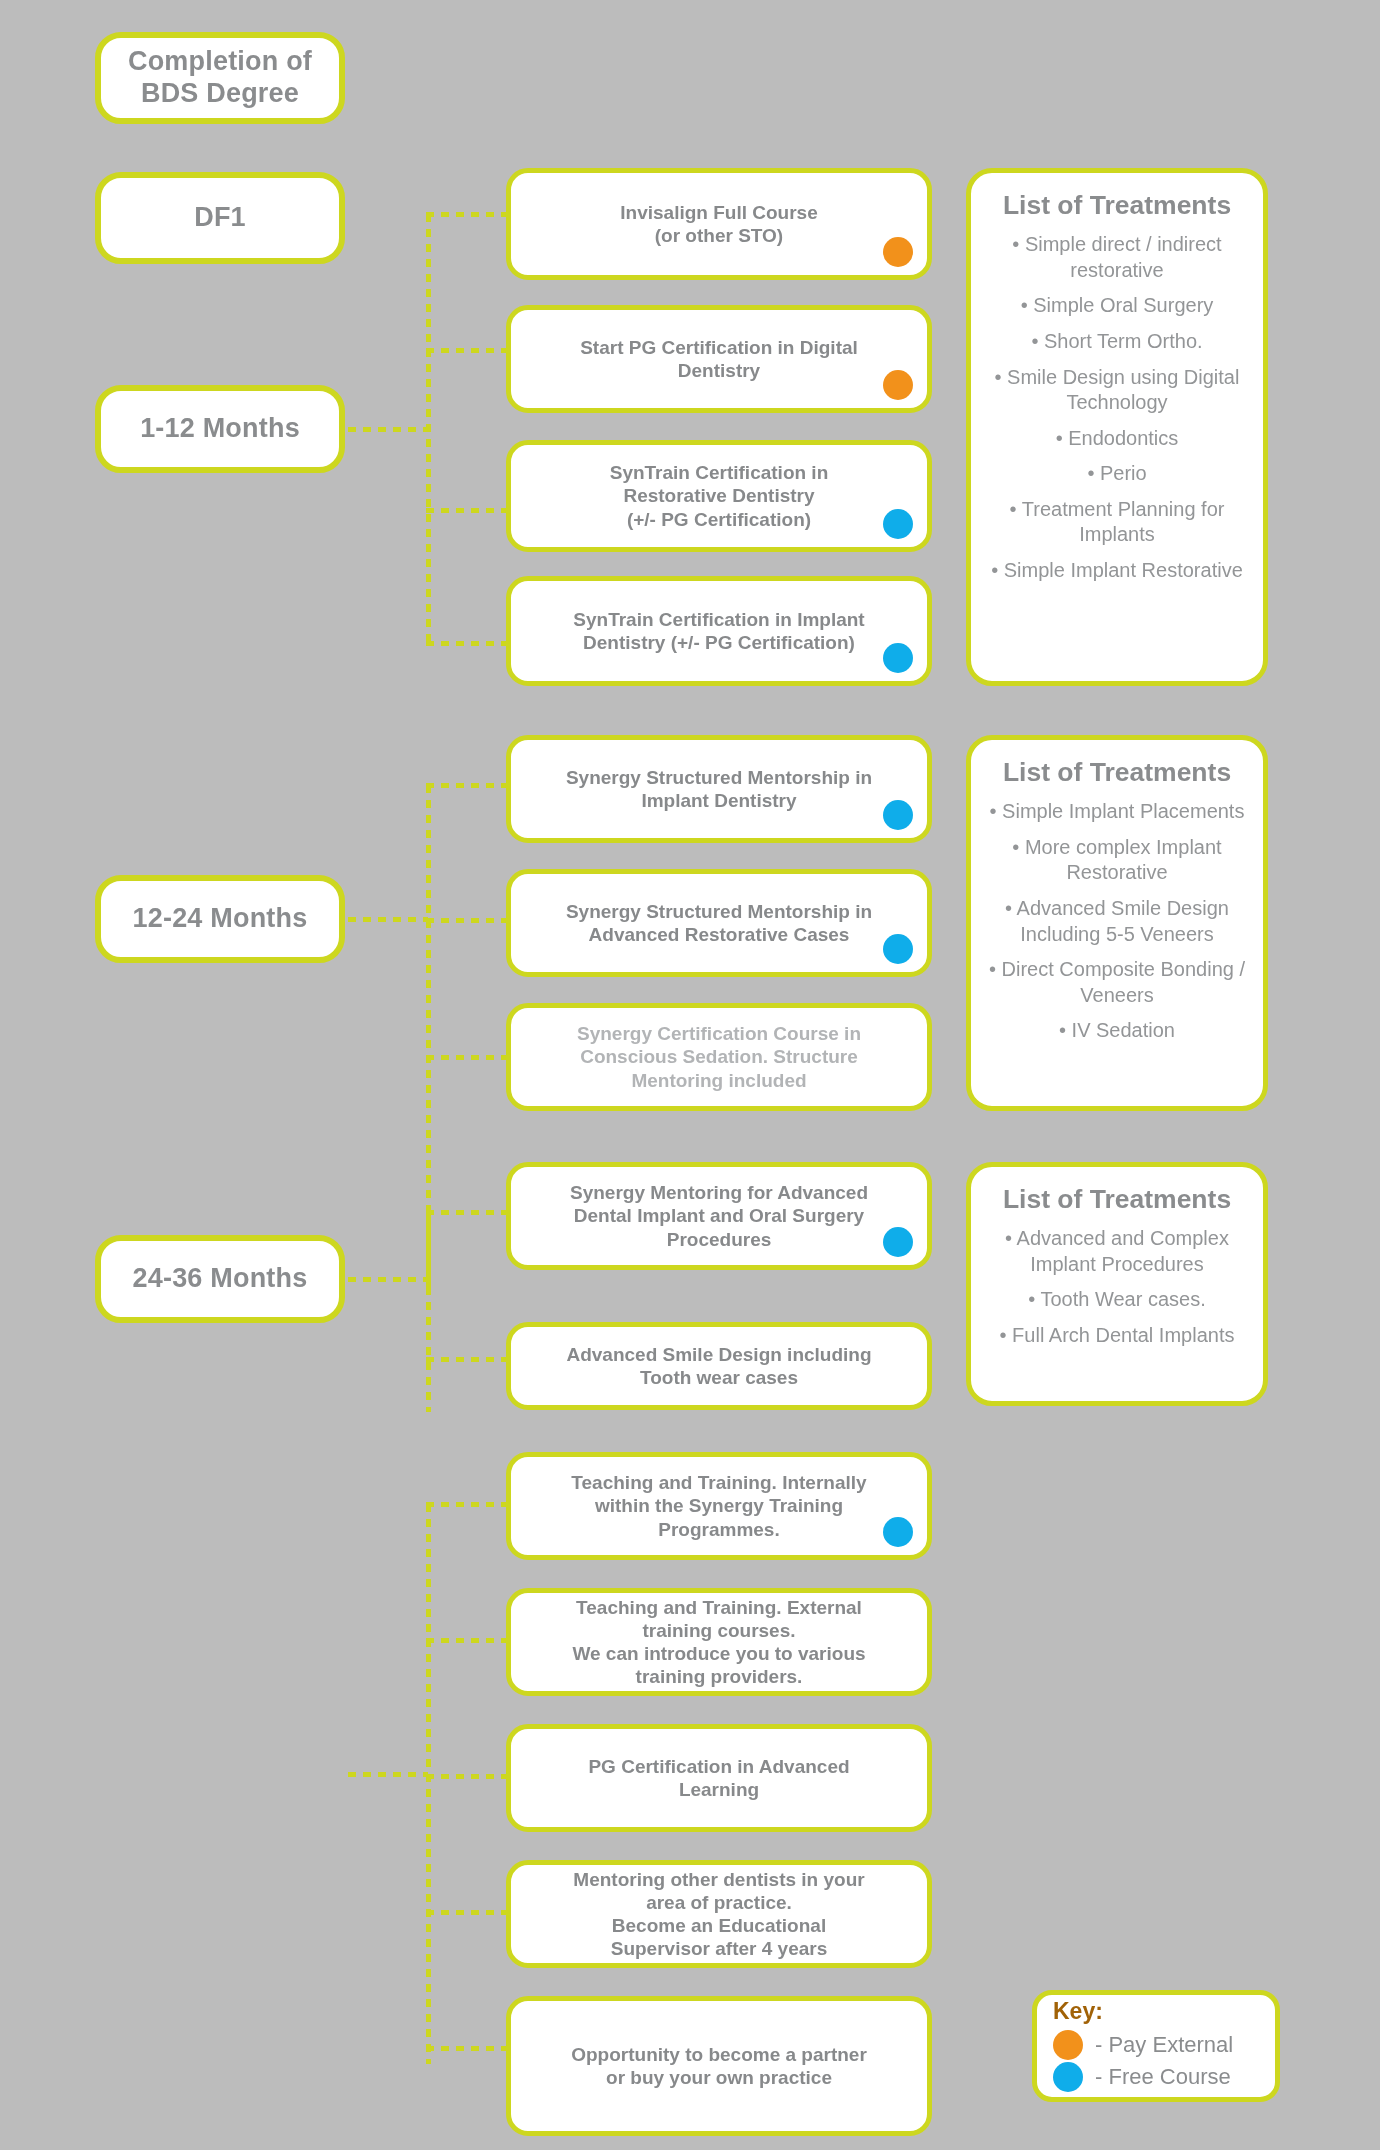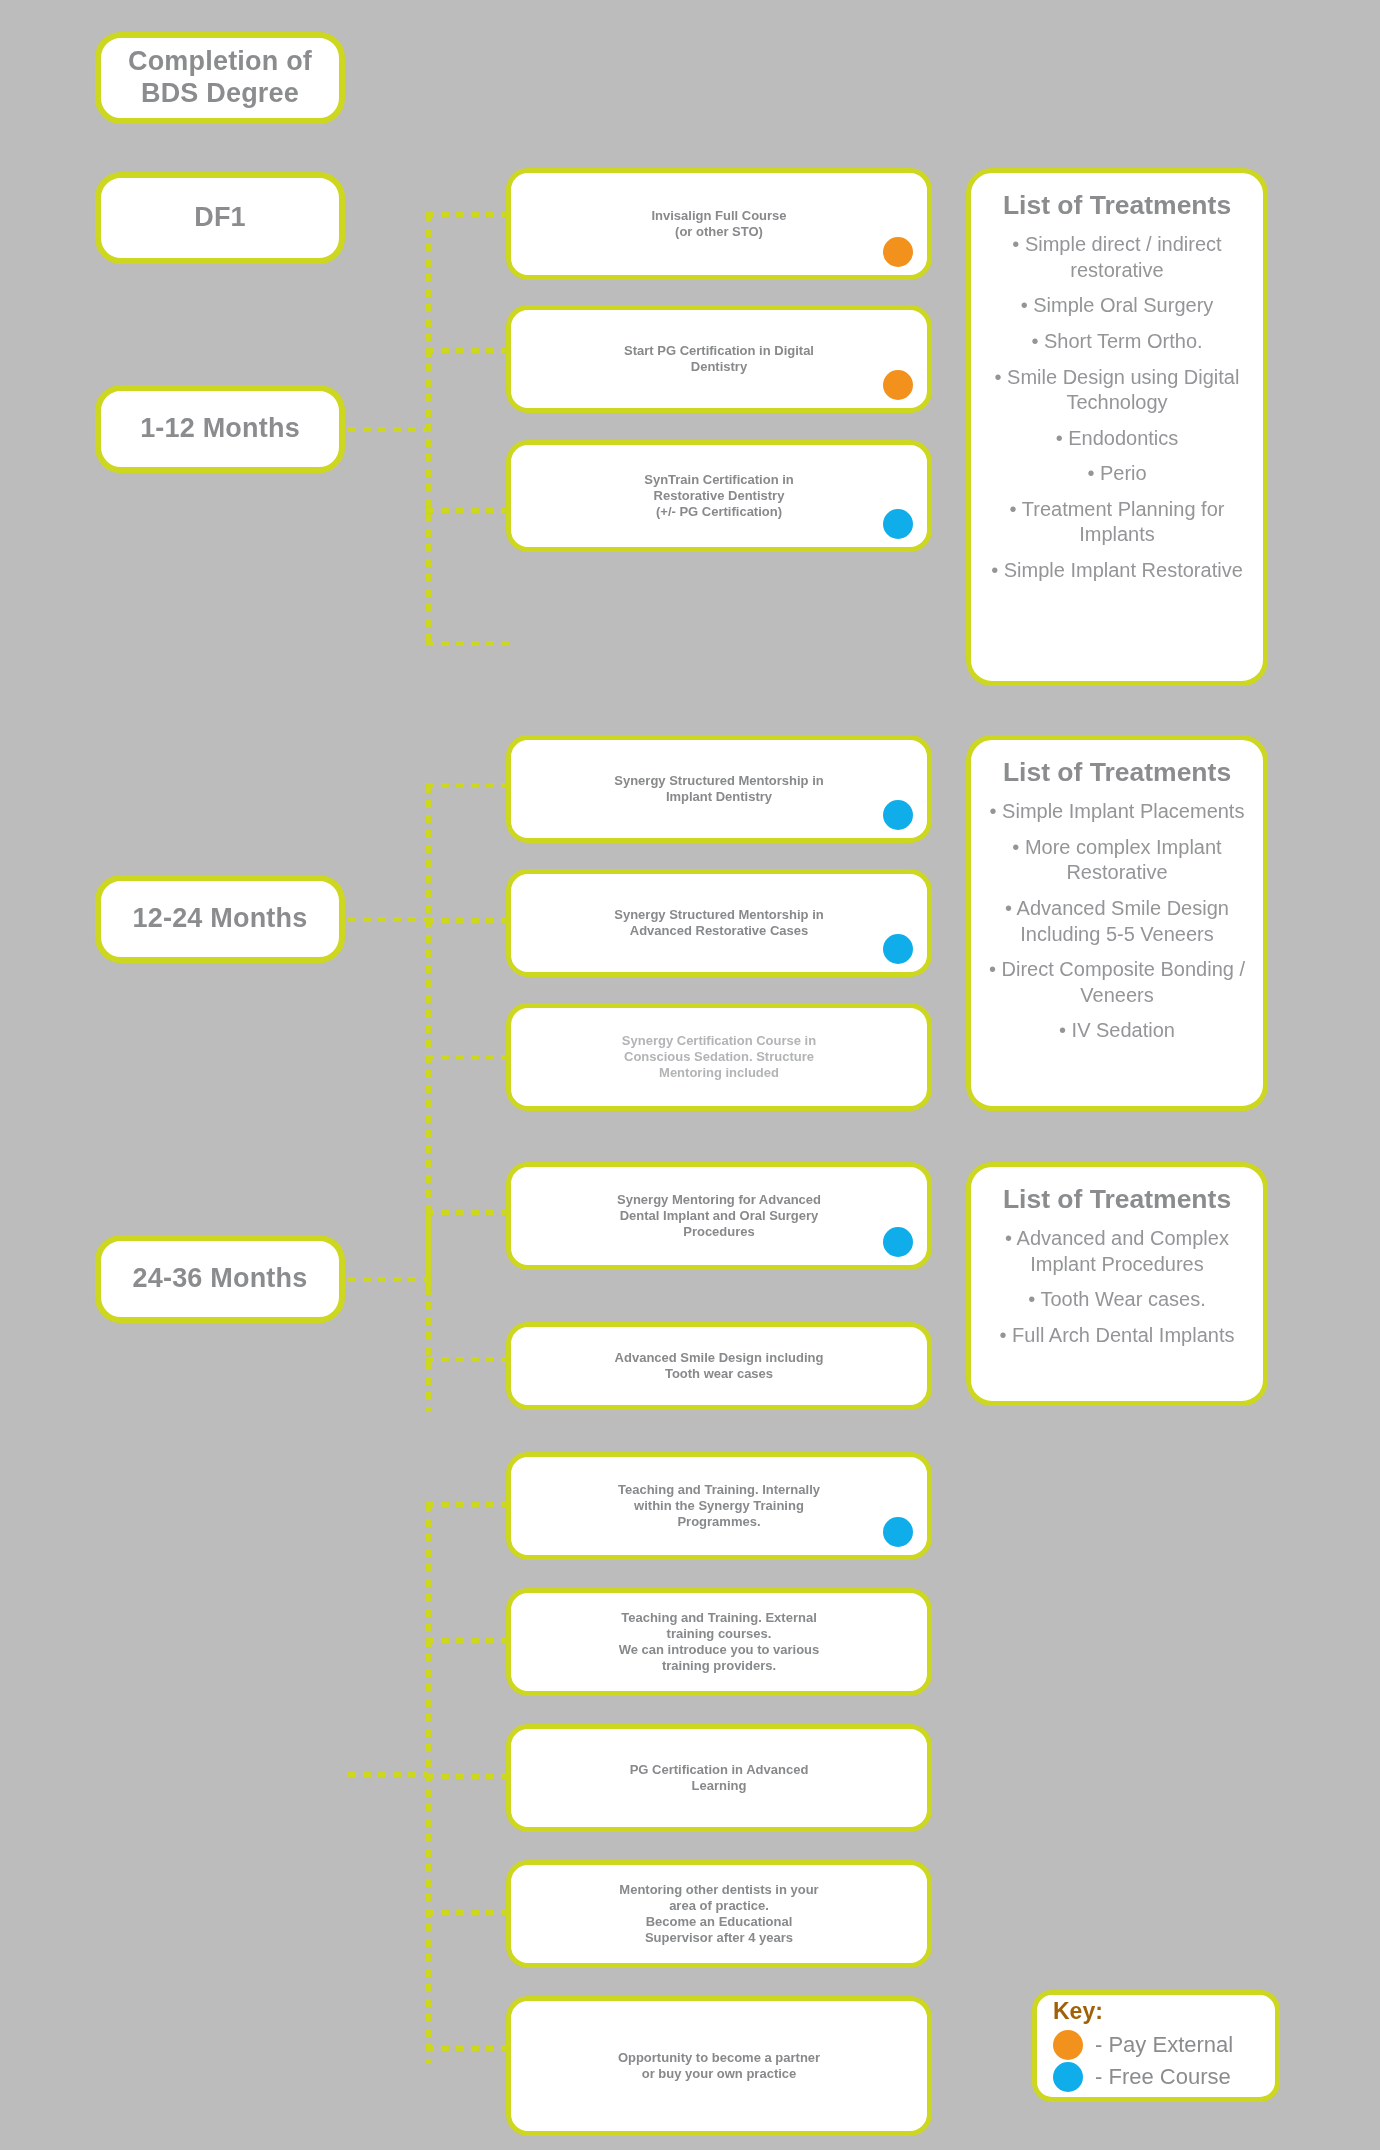--- a/index.html
+++ b/index.html
@@ -36,21 +36,21 @@
     font-size:27px;
     font-weight:bold;
     color:#8a8c8e;
     line-height:1.18;
     letter-spacing:.2px;
   }
 
   
   .course { left:506px; width:426px; }
   .course .course-text {
-    font-size:13px;
+    font-size:19px;
     font-weight:bold;
     color:#87898b;
     line-height:1.22;
     padding:4px 18px;
   }
   .course.faded .course-text { color:#b2b4b6; }
 
   
   .dot {
     position:absolute;
@@ -164,20 +164,25 @@
   </div>
   <div class="card course" style="top:305px;height:108px;">
     <div class="course-text" style="white-space:pre-line;">Start PG Certification in Digital
 Dentistry</div>
     <span class="dot pay"></span>
   </div>
   <div class="card course" style="top:440px;height:112px;">
     <div class="course-text" style="white-space:pre-line;">SynTrain Certification in
 Restorative Dentistry
 (+/- PG Certification)</div>
+    <span class="dot free"></span>
+  </div>
+  <div class="card course" style="top:576px;height:110px;">
+    <div class="course-text" style="white-space:pre-line;">SynTrain Certification in Implant
+Dentistry (+/- PG Certification)</div>
     <span class="dot free"></span>
   </div>
 
   <div class="card treat" style="top:168px;height:518px;">
     <div class="treat-title">List of Treatments</div>
     <div class="treat-list">
       <div class="treat-item">• Simple direct / indirect restorative</div>
       <div class="treat-item">• Simple Oral Surgery</div>
       <div class="treat-item">• Short Term Ortho.</div>
       <div class="treat-item">• Smile Design using Digital Technology</div>

